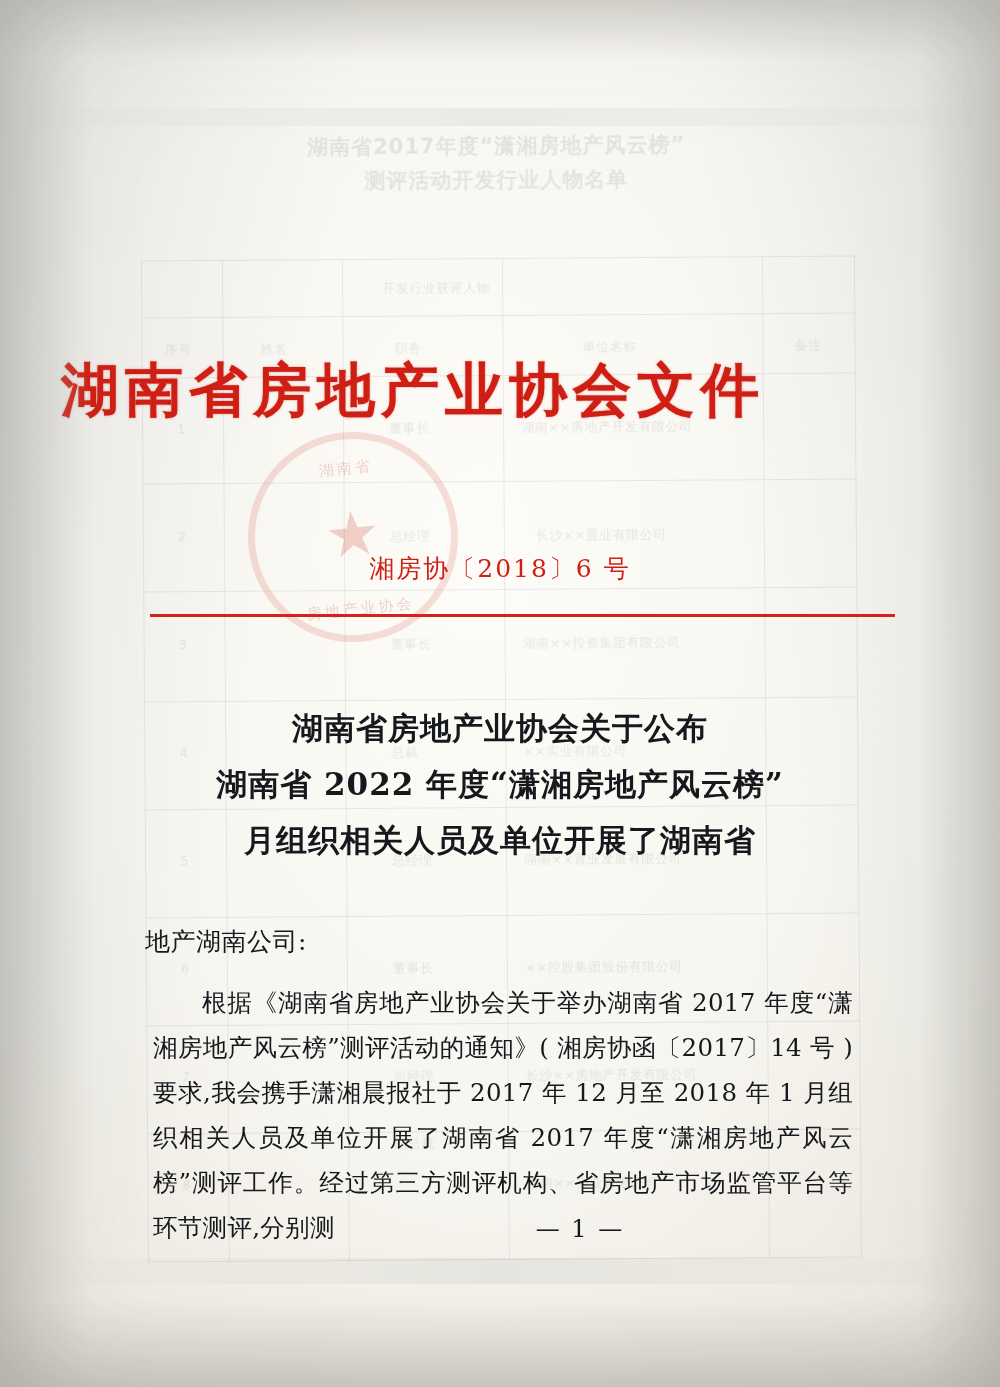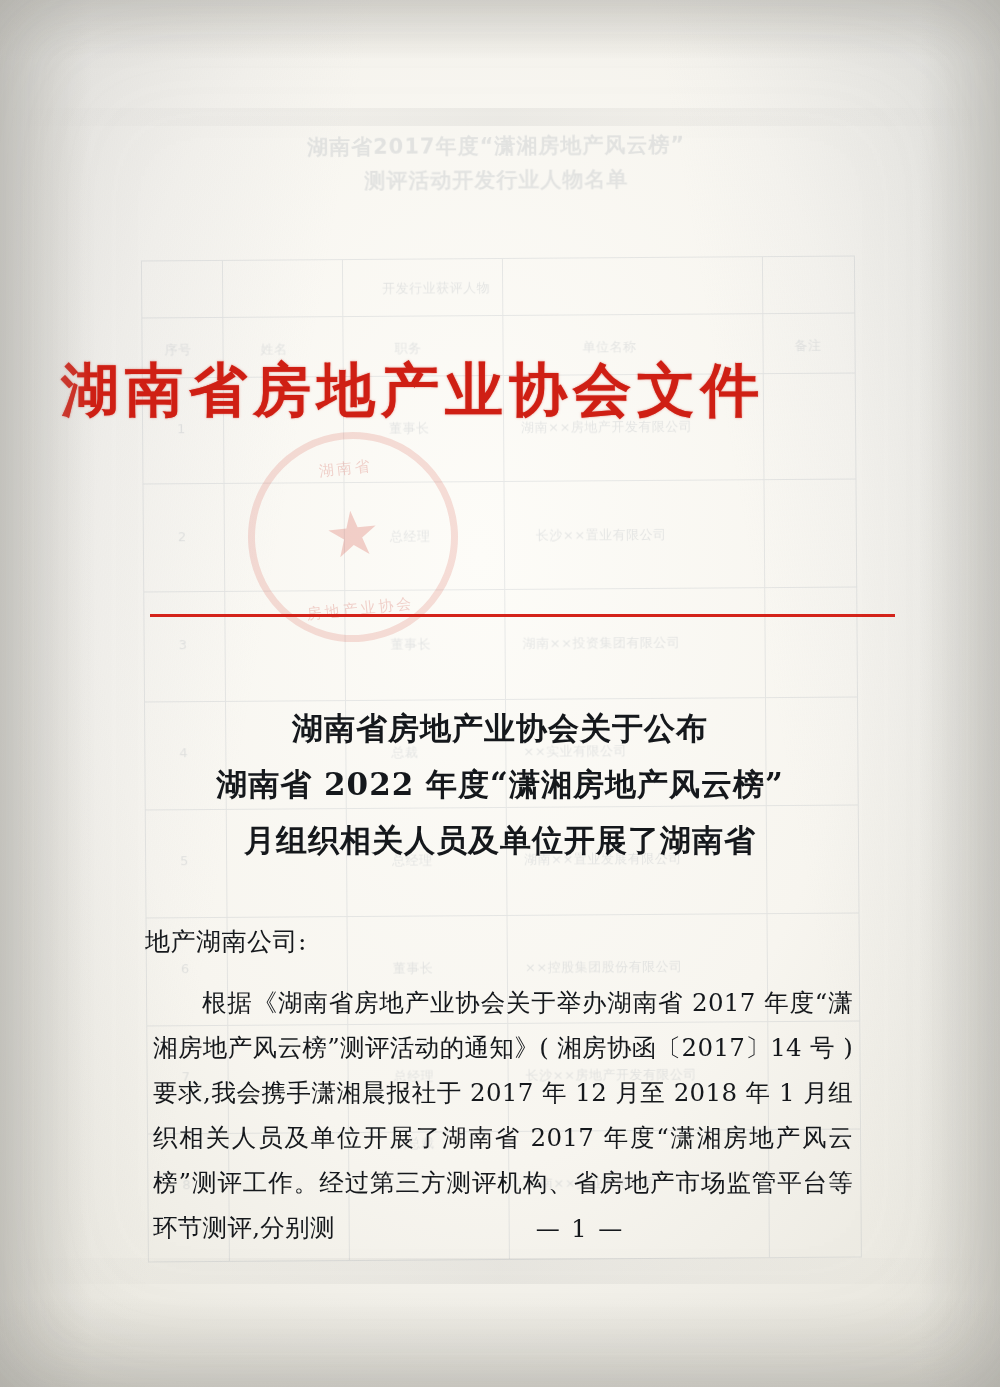--- a/index.html
+++ b/index.html
@@ -325,20 +325,21 @@
 
   <div class="seal-ghost">
     <div class="seal-text-top">湖南省</div>
     <div class="seal-text-bottom">房地产业协会</div>
   </div>
 
   <div class="content">
 
     <div class="doc-title">湖南省房地产业协会文件</div>
 
+    <div class="doc-number">湘房协〔2018〕6 号</div>
 
     <div class="red-rule"></div>
 
     <div class="subject">
       <span class="line">湖南省房地产业协会关于公布</span>
       <span class="line">湖南省 2022 年度“潇湘房地产风云榜”</span>
       <span class="line">月组织相关人员及单位开展了湖南省</span>
     </div>
 
     <div class="salutation">地产湖南公司:</div>

